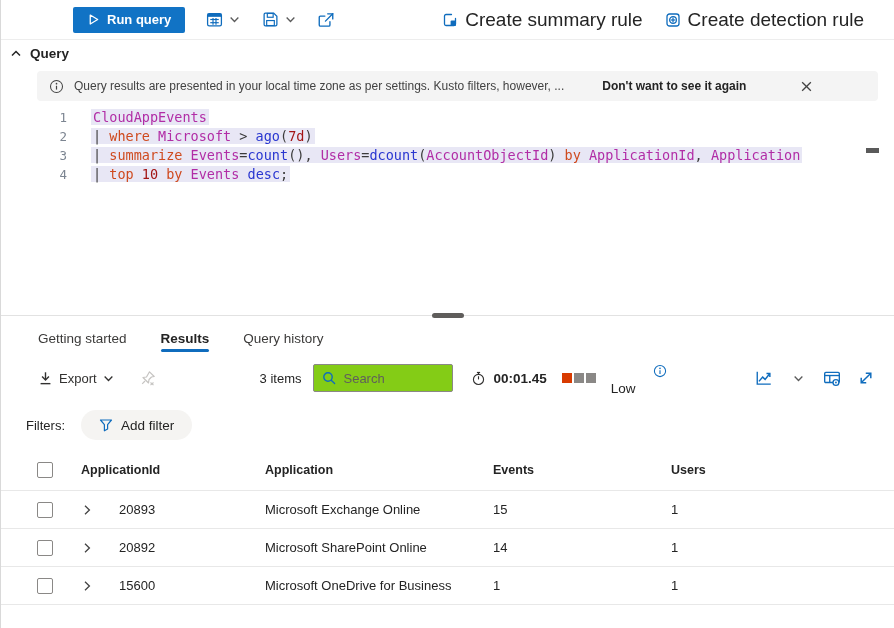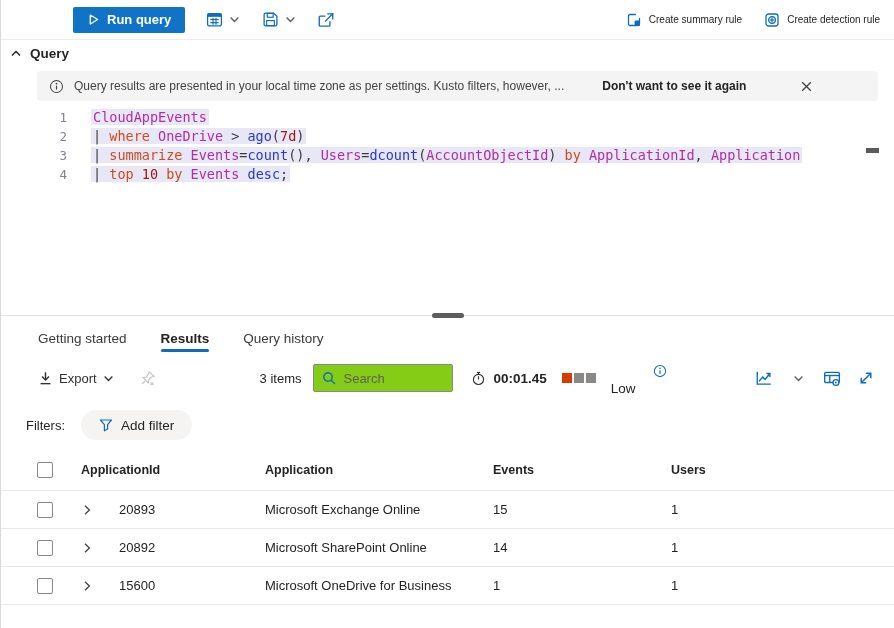--- a/index.html
+++ b/index.html
@@ -5,33 +5,33 @@
   * { margin:0; padding:0; box-sizing:border-box; }
   html,body { background:#fff; }
   body {
     width:894px; height:628px; overflow:hidden;
     font-family:"Liberation Sans","DejaVu Sans",sans-serif;
     color:#242424; font-size:13px;
   }
   .app { width:894px; height:628px; border-left:1px solid #d9d9d9; background:#fff; }
 
   
-  .toolbar { height:40px; display:flex; align-items:center; padding:0 14px 0 72px; border-bottom:1px solid #ededed; }
+  .toolbar { height:40px; display:flex; align-items:center; padding:0 30px 0 72px; border-bottom:1px solid #ededed; }
   .btn-run {
     display:flex; align-items:center; gap:7px;
     background:#1173c5; color:#fff; border:none; border-radius:2px;
     height:26px; padding:0 14px; font-size:13px; font-weight:700; cursor:pointer;
     font-family:inherit;
   }
   .tool-ic { display:inline-flex; align-items:center; justify-content:center; width:22px; height:26px; cursor:pointer; }
   .chev { display:inline-flex; align-items:center; width:16px; height:26px; cursor:pointer; margin-right:10px; }
   .tb-left { display:flex; align-items:center; gap:4px; }
   .tb-left .btn-run { margin-right:14px; }
   .tb-right { margin-left:auto; display:flex; align-items:center; gap:22px; }
-  .link-btn { display:flex; align-items:center; gap:7px; background:none; border:none; font-size:10px; color:#242424; cursor:pointer; font-family:inherit; }
+  .link-btn { display:flex; align-items:center; gap:7px; background:none; border:none; font-size:19px; color:#242424; cursor:pointer; font-family:inherit; }
 
   
   .query-head { height:27px; display:flex; align-items:center; gap:8px; padding-left:9px; }
   .query-head .title { font-weight:700; font-size:13.5px; }
   .banner {
     height:30px; margin:4px 16px 0 36px; background:#f4f4f4; border-radius:4px;
     display:flex; align-items:center; gap:10px; padding:0 10px 0 12px; font-size:12px; color:#424242;
   }
   .banner .msg { white-space:nowrap; overflow:hidden; }
   .banner .dismiss { margin-left:28px; font-weight:700; color:#242424; white-space:nowrap; cursor:pointer; }
@@ -190,21 +190,21 @@
       <svg width="13" height="13" viewBox="0 0 12 12">
           <line x1="2" y1="2" x2="10" y2="10" stroke="#424242" stroke-width="1.2"></line>
           <line x1="10" y1="2" x2="2" y2="10" stroke="#424242" stroke-width="1.2"></line>
         </svg>
     </span>
   </div>
 
   <div class="editor">
     <div>
         <div class="code-line"><div class="line-num">1</div><div class="line-text"><span class="sel"><span class="tok-col">CloudAppEvents</span></span></div></div>
-        <div class="code-line"><div class="line-num">2</div><div class="line-text"><span class="sel"><span class="tok-p">| </span><span class="tok-kw">where</span><span class="tok-p"> </span><span class="tok-col">OneDrive</span><span class="tok-p"> &gt; </span><span class="tok-fn">ago</span><span class="tok-p">(</span><span class="tok-lit">7d</span><span class="tok-p">)</span></span></div></div>
+        <div class="code-line"><div class="line-num">2</div><div class="line-text"><span class="sel"><span class="tok-p">| </span><span class="tok-kw">where</span><span class="tok-p"> </span><span class="tok-col">Microsoft</span><span class="tok-p"> &gt; </span><span class="tok-fn">ago</span><span class="tok-p">(</span><span class="tok-lit">7d</span><span class="tok-p">)</span></span></div></div>
         <div class="code-line"><div class="line-num">3</div><div class="line-text"><span class="sel"><span class="tok-p">| </span><span class="tok-kw">summarize</span><span class="tok-p"> </span><span class="tok-col">Events</span><span class="tok-p">=</span><span class="tok-fn">count</span><span class="tok-p">(), </span><span class="tok-col">Users</span><span class="tok-p">=</span><span class="tok-fn">dcount</span><span class="tok-p">(</span><span class="tok-col">AccountObjectId</span><span class="tok-p">) </span><span class="tok-kw">by</span><span class="tok-p"> </span><span class="tok-col">ApplicationId</span><span class="tok-p">, </span><span class="tok-col">Application</span></span></div></div>
         <div class="code-line"><div class="line-num">4</div><div class="line-text"><span class="sel"><span class="tok-p">| </span><span class="tok-kw">top</span><span class="tok-p"> </span><span class="tok-lit">10</span><span class="tok-p"> </span><span class="tok-kw">by</span><span class="tok-p"> </span><span class="tok-col">Events</span><span class="tok-p"> </span><span class="tok-fn">desc</span><span class="tok-p">;</span></span></div></div>
       </div>
     <div class="scroll-dash"></div>
   </div>
 
   <div class="splitter">
     <div class="line"></div>
     <div class="handle"></div>
   </div>

